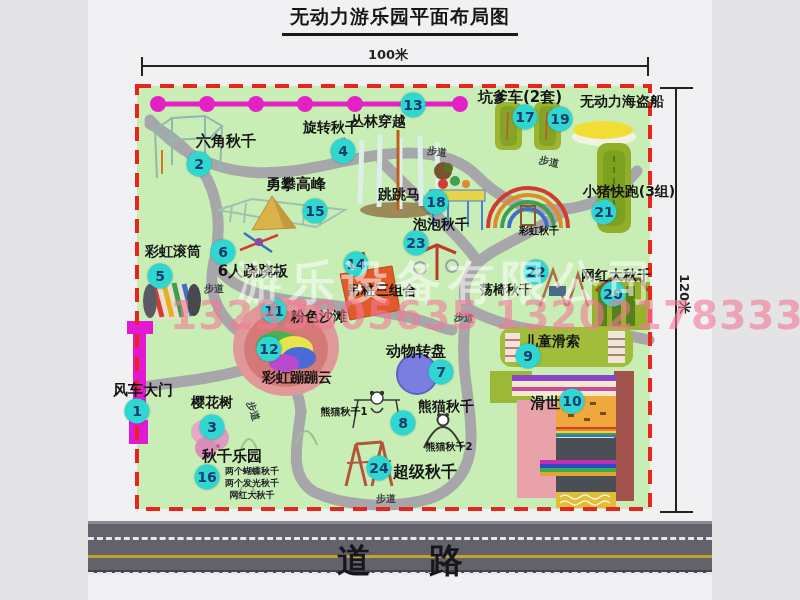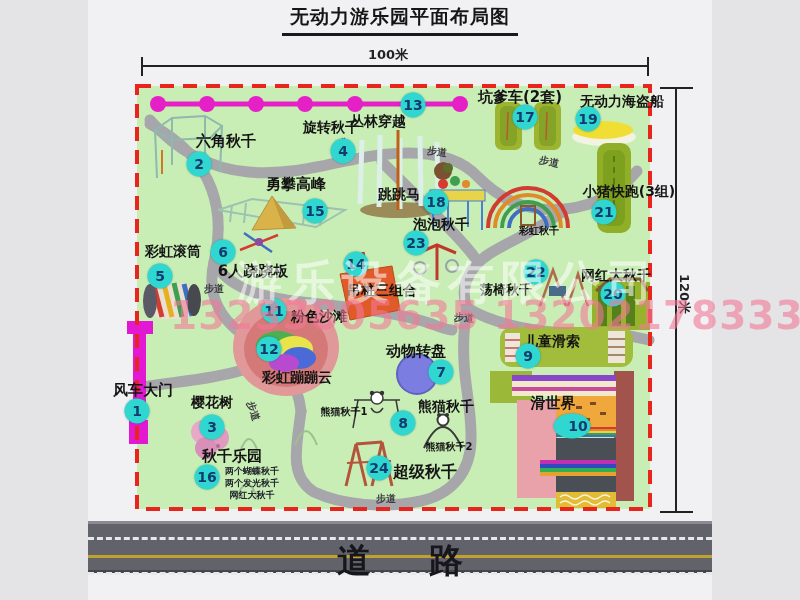--- a/index.html
+++ b/index.html
@@ -329,42 +329,42 @@
       <div class="poi-badge" style="left: 160px; top: 276px;">5</div>
       <div class="poi-label" style="left: 253px; top: 271px; font-size: 15px;">6人跷跷板</div>
       <div class="poi-badge" style="left: 223px; top: 252px;">6</div>
       <div class="poi-label" style="left: 416px; top: 351px; font-size: 15px;">动物转盘</div>
       <div class="poi-badge" style="left: 441px; top: 372px;">7</div>
       <div class="poi-label" style="left: 446px; top: 407px; font-size: 14px;">熊猫秋千</div>
       <div class="poi-badge" style="left: 403px; top: 423px;">8</div>
       <div class="poi-label" style="left: 552px; top: 342px; font-size: 14px;">儿童滑索</div>
       <div class="poi-badge" style="left: 528px; top: 356px;">9</div>
       <div class="poi-label" style="left: 553px; top: 403px; font-size: 15px;">滑世界</div>
-      <div class="poi-badge" style="left: 572px; top: 426px; padding-left: 12px;">10</div>
+      <div class="poi-badge" style="left: 572px; top: 401px;">10</div>
       <div class="poi-label" style="left: 319px; top: 317px; font-size: 14px;">粉色沙滩</div>
       <div class="poi-badge" style="left: 274px; top: 311px;">11</div>
       <div class="poi-label" style="left: 297px; top: 378px; font-size: 14px;">彩虹蹦蹦云</div>
       <div class="poi-badge" style="left: 269px; top: 349px;">12</div>
       <div class="poi-label" style="left: 378px; top: 122px; font-size: 14px;">丛林穿越</div>
       <div class="poi-badge" style="left: 413px; top: 105px;">13</div>
       <div class="poi-label" style="left: 382px; top: 291px; font-size: 14px;">吊桩三组合</div>
       <div class="poi-badge" style="left: 356px; top: 264px;">14</div>
       <div class="poi-label" style="left: 296px; top: 184px; font-size: 15px;">勇攀高峰</div>
       <div class="poi-badge" style="left: 315px; top: 211px;">15</div>
       <div class="poi-label" style="left: 232px; top: 456px; font-size: 15px;">秋千乐园</div>
       <div class="poi-sub" style="left: 252px; top: 471px;">两个蝴蝶秋千</div>
       <div class="poi-sub" style="left: 252px; top: 483px;">两个发光秋千</div>
       <div class="poi-sub" style="left: 252px; top: 495px;">网红大秋千</div>
       <div class="poi-badge" style="left: 207px; top: 477px;">16</div>
       <div class="poi-label" style="left: 520px; top: 97px; font-size: 15px;">坑爹车(2套)</div>
       <div class="poi-badge" style="left: 525px; top: 117px;">17</div>
       <div class="poi-label" style="left: 399px; top: 195px; font-size: 14px;">跳跳马</div>
       <div class="poi-badge" style="left: 436px; top: 202px;">18</div>
       <div class="poi-label" style="left: 622px; top: 102px; font-size: 14px;">无动力海盗船</div>
-      <div class="poi-badge" style="left: 588px; top: 119px;">19</div>
+      <div class="poi-badge" style="left: 560px; top: 119px;">19</div>
       <div class="poi-label" style="left: 616px; top: 276px; font-size: 14px;">网红大秋千</div>
       <div class="poi-badge" style="left: 613px; top: 294px;">20</div>
       <div class="poi-label" style="left: 629px; top: 192px; font-size: 14px;">小猪快跑(3组)</div>
       <div class="poi-badge" style="left: 604px; top: 212px;">21</div>
       <div class="poi-label" style="left: 506px; top: 290px; font-size: 13px;">荡椅秋千</div>
       <div class="poi-badge" style="left: 536px; top: 272px;">22</div>
       <div class="poi-label" style="left: 441px; top: 225px; font-size: 14px;">泡泡秋千</div>
       <div class="poi-badge" style="left: 400px; top: 243px; margin-left: 16px;">23</div>
       <div class="poi-label" style="left: 425px; top: 472px; font-size: 16px;">超级秋千</div>
       <div class="poi-badge" style="left: 379px; top: 468px;">24</div>

